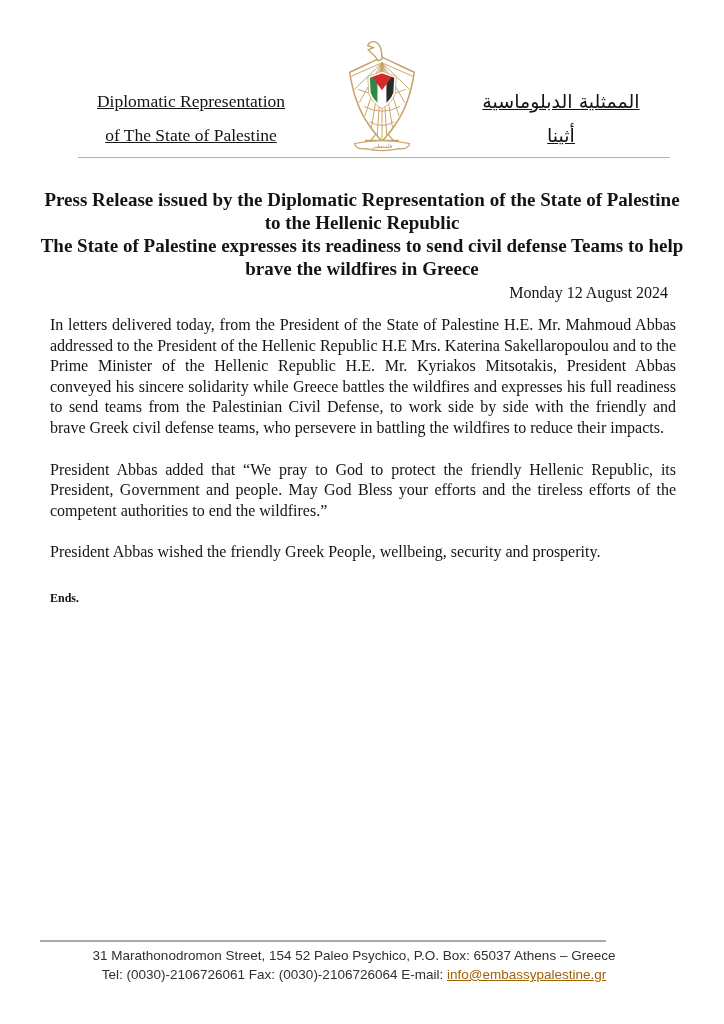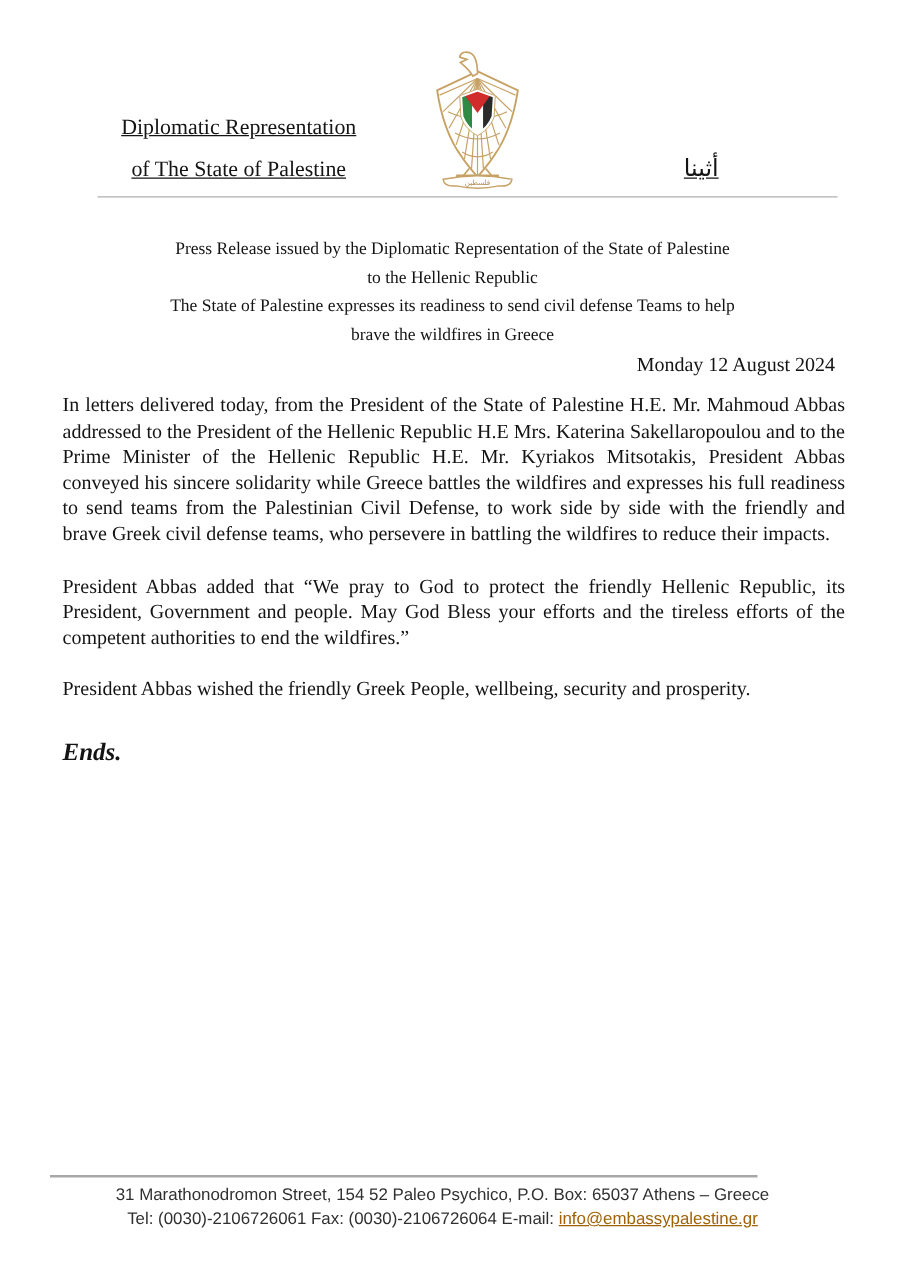--- a/index.html
+++ b/index.html
@@ -44,43 +44,42 @@
   .header-rule {
     border:none;
     border-top:1.5px solid #b0b0b0;
     margin:5px 54px 0 78px;
   }
 
   
   .title-block {
     margin:30px 40px 0 40px;
     text-align:center;
-    font-weight:normal;
-    font-size:14px;
+    font-weight:bold;
+    font-size:19px;
     line-height:23px;
   }
   .date-line {
     text-align:right;
     margin:4px 56px 0 0;
     font-size:16px;
   }
 
   
   .body-text {
     margin:13px 48px 0 50px;
     font-size:16px;
     line-height:20.6px;
     text-align:justify;
   }
   .body-text p { margin:0 0 21px 0; }
   .ends {
     margin:28px 12px 0 50px;
-    font-size:20px;
+    font-size:12px;
     font-weight:bold;
-    font-style:italic;
   }
 
   
   .footer {
     position:absolute;
     left:0; right:16px;
     top:940px;
   }
   .footer-rule {
     border:none;
@@ -150,20 +149,21 @@
       <path d="M45,34 L59,39 L58,56 C55,64 50,68 45,71 C40,68 35,64 32,56 L31,39 Z" fill="none" stroke="#ffffff" stroke-width="2.2"></path>
       <path d="M45,33 L60,38.5 L59,56.5 C55.8,65 50.5,69 45,72.3 C39.5,69 34.2,65 31,56.5 L30,38.5 Z" fill="none" stroke="#c7a265" stroke-width="0.8"></path>
 
       <path d="M27,106 L63,106" stroke="#c7a265" stroke-width="2"></path>
       <path d="M16,109 Q45,103 74,109 Q73,115.5 63,114.5 Q45,118.5 27,114.5 Q17,115.5 16,109 Z" fill="#ffffff" stroke="#c7a265" stroke-width="1.2"></path>
       <text x="45" y="113.5" font-size="6" text-anchor="middle" fill="#b08d52" font-family="DejaVu Sans, sans-serif">فلسطين</text>
     </svg>
   </div>
 
   <div class="lh-arabic">
+    <div>الممثلية الدبلوماسية</div>
     <div>أثينا</div>
   </div>
 </div>
 
 <hr class="header-rule">
 
 <div class="title-block">
   <div>Press Release issued by the Diplomatic Representation of the State of Palestine</div>
   <div>to the Hellenic Republic</div>
   <div>The State of Palestine expresses its readiness to send civil defense Teams to help</div>

